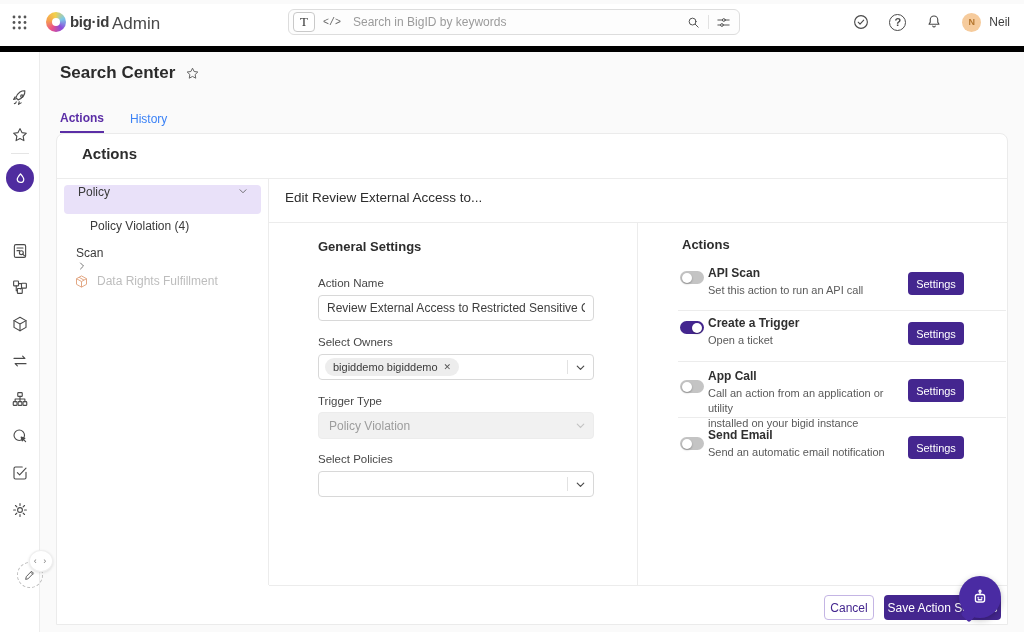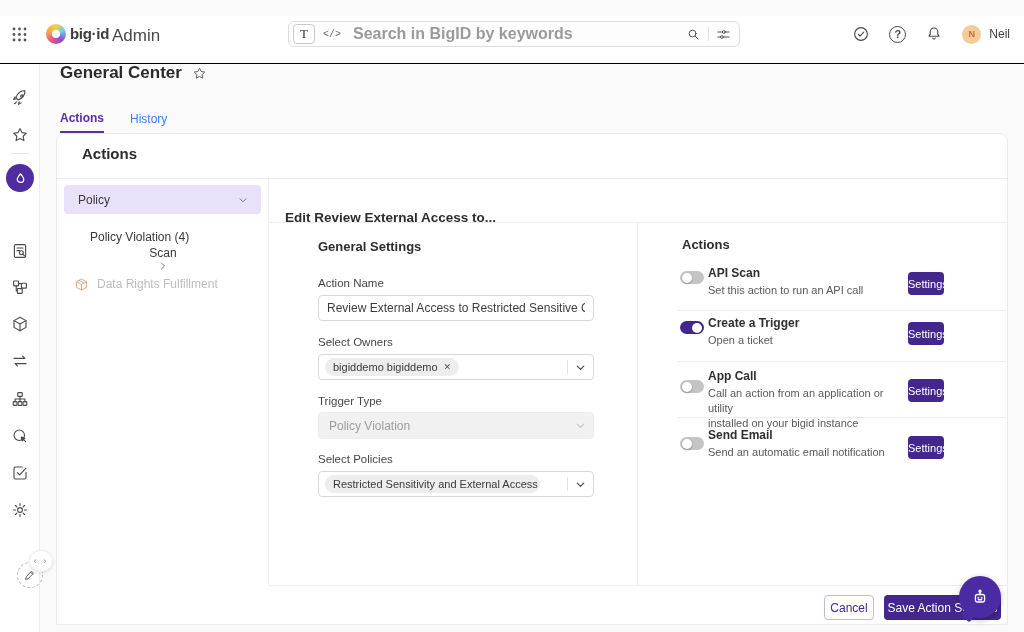--- a/index.html
+++ b/index.html
@@ -3,31 +3,31 @@
 <meta charset="utf-8">
 <style>
   * { margin:0; padding:0; box-sizing:border-box; }
   html,body { width:1024px; height:632px; }
   body { font-family:"Liberation Sans", sans-serif; background:#fafafa; position:relative; overflow:hidden; color:#2d2d2d; }
   .abs { position:absolute; }
   svg { display:block; }
   .ic { stroke:#4a4a4a; fill:none; stroke-width:1.5; stroke-linecap:round; stroke-linejoin:round; }
 
   
-  #topbar { left:0; top:16px; width:1024px; height:48px; background:#fff; border-bottom:1px solid #000000; z-index:30; }
+  #topbar { left:0; top:4px; width:1024px; height:48px; background:#fff; border-bottom:6px solid #000000; z-index:30; }
   #waffle { left:12px; top:11px; }
   #logo-mark { left:46px; top:8px; width:20px; height:20px; border-radius:50%;
     background:conic-gradient(from 210deg,#e94f8a,#f6a14e,#f3d14a,#7bc9e8,#8a4bdb,#e94f8a); }
   #logo-mark::after { content:""; position:absolute; left:6px; top:6px; width:8px; height:8px; border-radius:50%; background:#fff; }
   #brand-text { left:70px; top:9px; font-size:15px; font-weight:bold; color:#3c3c3c; letter-spacing:-0.3px; }
   #product-text { left:112px; top:10px; font-size:17px; color:#4a4a4a; }
   #searchbox { left:288px; top:5px; width:452px; height:26px; border:1px solid #ddd; border-radius:6px; background:#fdfdfd; display:flex; align-items:center; }
   #t-toggle { margin-left:4px; width:22px; height:20px; border:1px solid #c9c9c9; border-radius:4px; background:#fff; display:flex; align-items:center; justify-content:center; font-family:"Liberation Serif",serif; font-size:13px; color:#333; }
   #code-toggle { margin-left:4px; font-size:10px; color:#666; font-family:"Liberation Mono",monospace; padding:0 4px; }
-  #search-input { flex:1; border:none; outline:none; background:transparent; font-size:16px; color:#6d28d9; margin-left:8px; font-family:"Liberation Sans",sans-serif;font-weight:bold; }
+  #search-input { flex:1; border:none; outline:none; background:transparent; font-size:12px; color:#6d28d9; margin-left:8px; font-family:"Liberation Sans",sans-serif; }
   #search-input::placeholder { color:#9b9b9b; }
   #search-right { display:flex; align-items:center; gap:7px; margin-right:8px; }
   .vdiv-sm { width:1px; height:14px; background:#e2e2e2; }
   .circle-icon { width:17px; height:17px; border:1.5px solid #4a4a4a; border-radius:50%; display:flex; align-items:center; justify-content:center; font-size:11px; color:#4a4a4a; font-weight:bold; }
   #topbar-right { right:14px; top:0; height:36px; display:flex; align-items:center; gap:19px; position:absolute; }
   #avatar { width:19px; height:19px; border-radius:50%; background:#f6cb9c; color:#b5762e; font-size:9px; font-weight:bold; display:flex; align-items:center; justify-content:center; }
   #user-name { font-size:12px; color:#3d3d3d; margin-left:-11px; }
 
   
   #rail { left:0; top:36px; width:40px; height:596px; background:#fff; border-right:1px solid #ececec; z-index:20; }
@@ -43,28 +43,28 @@
   .tab { font-size:12px; color:#3b82f6; display:flex; align-items:center; height:29px; cursor:pointer; }
   .tab.active { color:#5b2ea6; font-weight:bold; border-bottom:2px solid #5b2ea6; }
 
   
   #card { left:56px; top:133px; width:952px; height:492px; background:#fff; border:1px solid #ebebeb; border-radius:8px 8px 0 0; }
   #card-heading { left:82px; top:145px; font-size:15px; font-weight:bold; }
   #card-hr { left:57px; top:178px; width:950px; height:1px; background:#ececec; }
   #tree-border { left:268px; top:178px; width:1px; height:407px; background:#ececec; }
 
   
-  .tree-row { position:absolute; font-size:12px; color:#3a3a3a; display:flex; align-items:center; }
+  .tree-row { position:absolute; font-size:12px; color:#3a3a3a; display:flex; align-items:flex-start; }
   #row-policy { left:64px; top:185px; width:197px; height:29px; background:#e9e1f9; border-radius:4px; padding:0 12px 0 14px; justify-content:space-between; }
-  #row-violation { left:90px; top:219px; height:20px;margin-top:8px; }
+  #row-violation { left:90px; top:219px; height:20px; }
   #row-scan { left:64px; top:246px; width:190px; height:24px; padding:0 4px 0 12px; justify-content:space-between;flex-direction:column; }
   #row-drf { left:74px; top:274px; height:20px; gap:8px; color:#bdbdbd; }
 
   
-  #editor-title { left:285px; top:210px; font-size:13.5px; font-weight:bold; }
+  #editor-title { left:285px; top:190px; font-size:13.5px; font-weight:normal; }
   #editor-hr { left:269px; top:222px; width:739px; height:1px; background:#ececec; }
   #col-divider { left:637px; top:223px; width:1px; height:362px; background:#ececec; }
 
   
   #gs-heading { left:318px; top:239px; font-size:13px; font-weight:bold; }
   .field-label { position:absolute; left:318px; font-size:11.5px; color:#474747; }
   .input-box { position:absolute; left:318px; width:276px; height:26px; border:1px solid #d8d8d8; border-radius:4px; background:#fff; font-size:12px; color:#3d3d3d; }
   input.input-box { padding:0 8px; outline:none; white-space:nowrap; overflow:hidden; font-family:"Liberation Sans",sans-serif; }
   .select-box { display:flex; align-items:center; padding:0 6px; }
   .chip { background:#ededed; border-radius:10px; padding:3px 8px; font-size:11px; color:#3a3a3a; display:flex; align-items:center; gap:6px; white-space:nowrap; max-width:215px; overflow:hidden; }
@@ -73,21 +73,21 @@
   .select-box.disabled { background:#f1f1f1; border-color:#ececec; color:#9d9d9d; padding-left:10px; font-size:12px; }
 
   
   #ap-heading { left:682px; top:237px; font-size:13px; font-weight:bold; }
   .toggle { position:absolute; width:24px; height:13px; border-radius:7px; background:#c4c4c4; cursor:pointer; }
   .toggle .knob { position:absolute; top:1.5px; left:2px; width:10px; height:10px; border-radius:50%; background:#fff; box-shadow:0 1px 2px rgba(0,0,0,.3); }
   .toggle.on { background:#44268f; }
   .toggle.on .knob { left:12px; }
   .action-title { position:absolute; left:708px; font-size:12px; font-weight:bold; color:#2f2f2f; }
   .action-desc { position:absolute; left:708px; font-size:11px; color:#5a5a5a; width:200px; line-height:15px; }
-  .settings-btn { position:absolute; left:908px; width:36px; height:23px; background:#44268f; color:#fff; font-size:11px; border:none; border-radius:4px; cursor:pointer; font-family:"Liberation Sans",sans-serif; }
+  .settings-btn { position:absolute; left:908px; width:56px; height:23px; background:#44268f; color:#fff; font-size:11px; border:none; border-radius:4px; cursor:pointer; font-family:"Liberation Sans",sans-serif; }
   .row-hr { position:absolute; left:678px; width:328px; height:1px; background:#ececec; }
 
   
   #footer-hr { left:269px; top:585px; width:739px; height:1px; background:#ececec; }
   #cancel-btn { left:824px; top:595px; width:50px; height:25px; background:#fff; border:1px solid #c4b5e4; border-radius:4px; color:#44268f; font-size:12px; cursor:pointer; font-family:"Liberation Sans",sans-serif; }
   #save-btn { left:884px; top:595px; width:117px; height:25px; background:#44268f; border:none; border-radius:4px; color:#fff; font-size:12px; cursor:pointer; white-space:nowrap; overflow:hidden; font-family:"Liberation Sans",sans-serif; }
   #fab { left:959px; top:576px; width:42px; height:42px; border-radius:50%; background:#4a2ba3; box-shadow:0 2px 6px rgba(0,0,0,.25); display:flex; align-items:center; justify-content:center; z-index:15; }
   #fab::after { content:""; position:absolute; left:4px; bottom:-2px; width:12px; height:12px; background:#4a2ba3; border-radius:2px; transform:rotate(45deg); z-index:-1; }
 </style>
 </head>
@@ -237,21 +237,21 @@
     <svg class="ic" width="14" height="14" viewBox="0 0 24 24">
         <path d="M15 6l3 3L8.5 18.5 4.5 19.5l1-4z"></path>
         <path d="M13.5 7.5l3 3"></path>
       </svg>
   </span>
 
 </div>
 <span id="collapse-pill" class="abs">‹ ›</span>
 
 <div id="page-title" class="abs">
-  <span>General Center</span>
+  <span>Search Center</span>
   <span>
     <svg width="15" height="15" viewBox="0 0 24 24" style="stroke:#666;fill:none;stroke-width:1.6;stroke-linejoin:round">
         <path d="M12 3.5l2.6 5.3 5.9.8-4.3 4.1 1 5.8-5.2-2.8-5.2 2.8 1-5.8L3.5 9.6l5.9-.8z"></path>
       </svg>
   </span>
 </div>
 
 <div id="tabs" class="abs">
   <span class="tab active">Actions</span>
   <span class="tab">History</span>
@@ -323,24 +323,20 @@
     <span>
       <svg width="13" height="13" viewBox="0 0 24 24" style="stroke:#c3c3c3;fill:none;stroke-width:2;stroke-linecap:round">
           <path d="M6 9.5l6 6 6-6"></path>
         </svg>
     </span>
   </span>
 </div>
 
 <div class="field-label" style="top:453px">Select Policies</div>
 <div class="input-box select-box" style="top:471px">
-  <span class="chip">
-    <span>Restricted Sensitivity and External Access</span>
-
-  </span>
   <span class="select-right">
     <span class="vdiv-sm"></span>
     <span>
       <svg class="ic" width="13" height="13" viewBox="0 0 24 24" style="stroke-width:2.2">
           <path d="M6 9.5l6 6 6-6"></path>
         </svg>
     </span>
   </span>
 </div>
 

